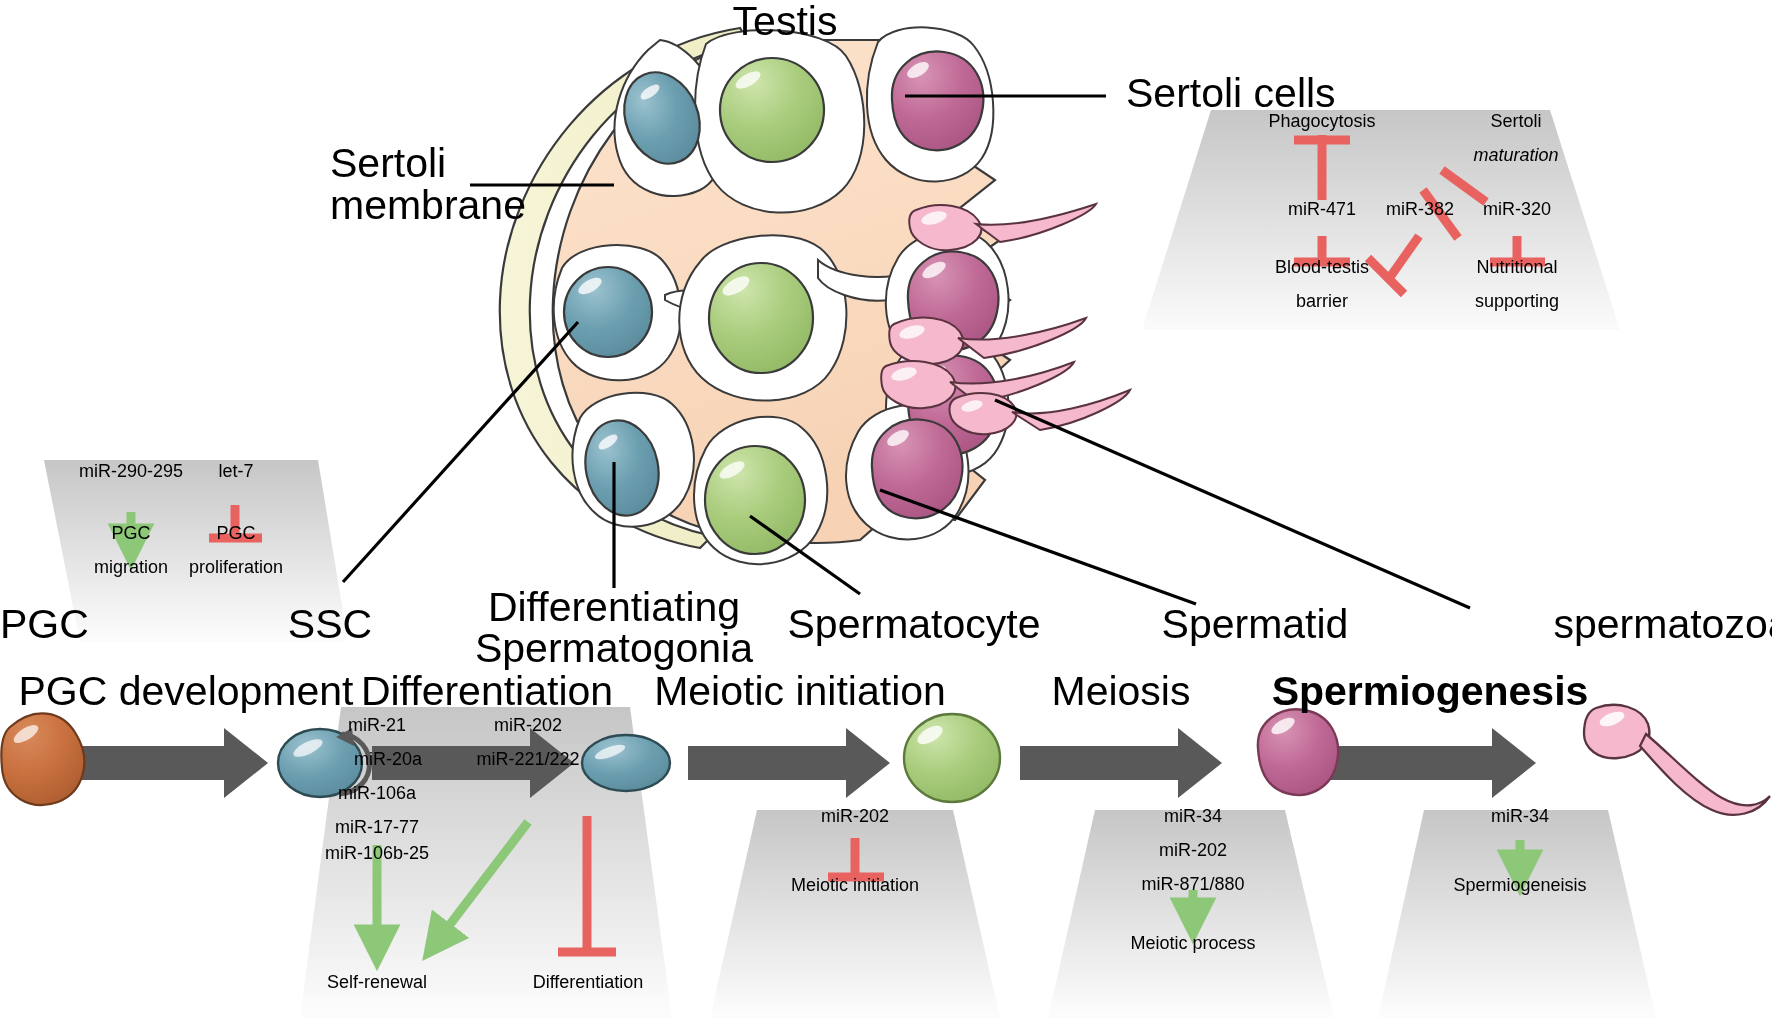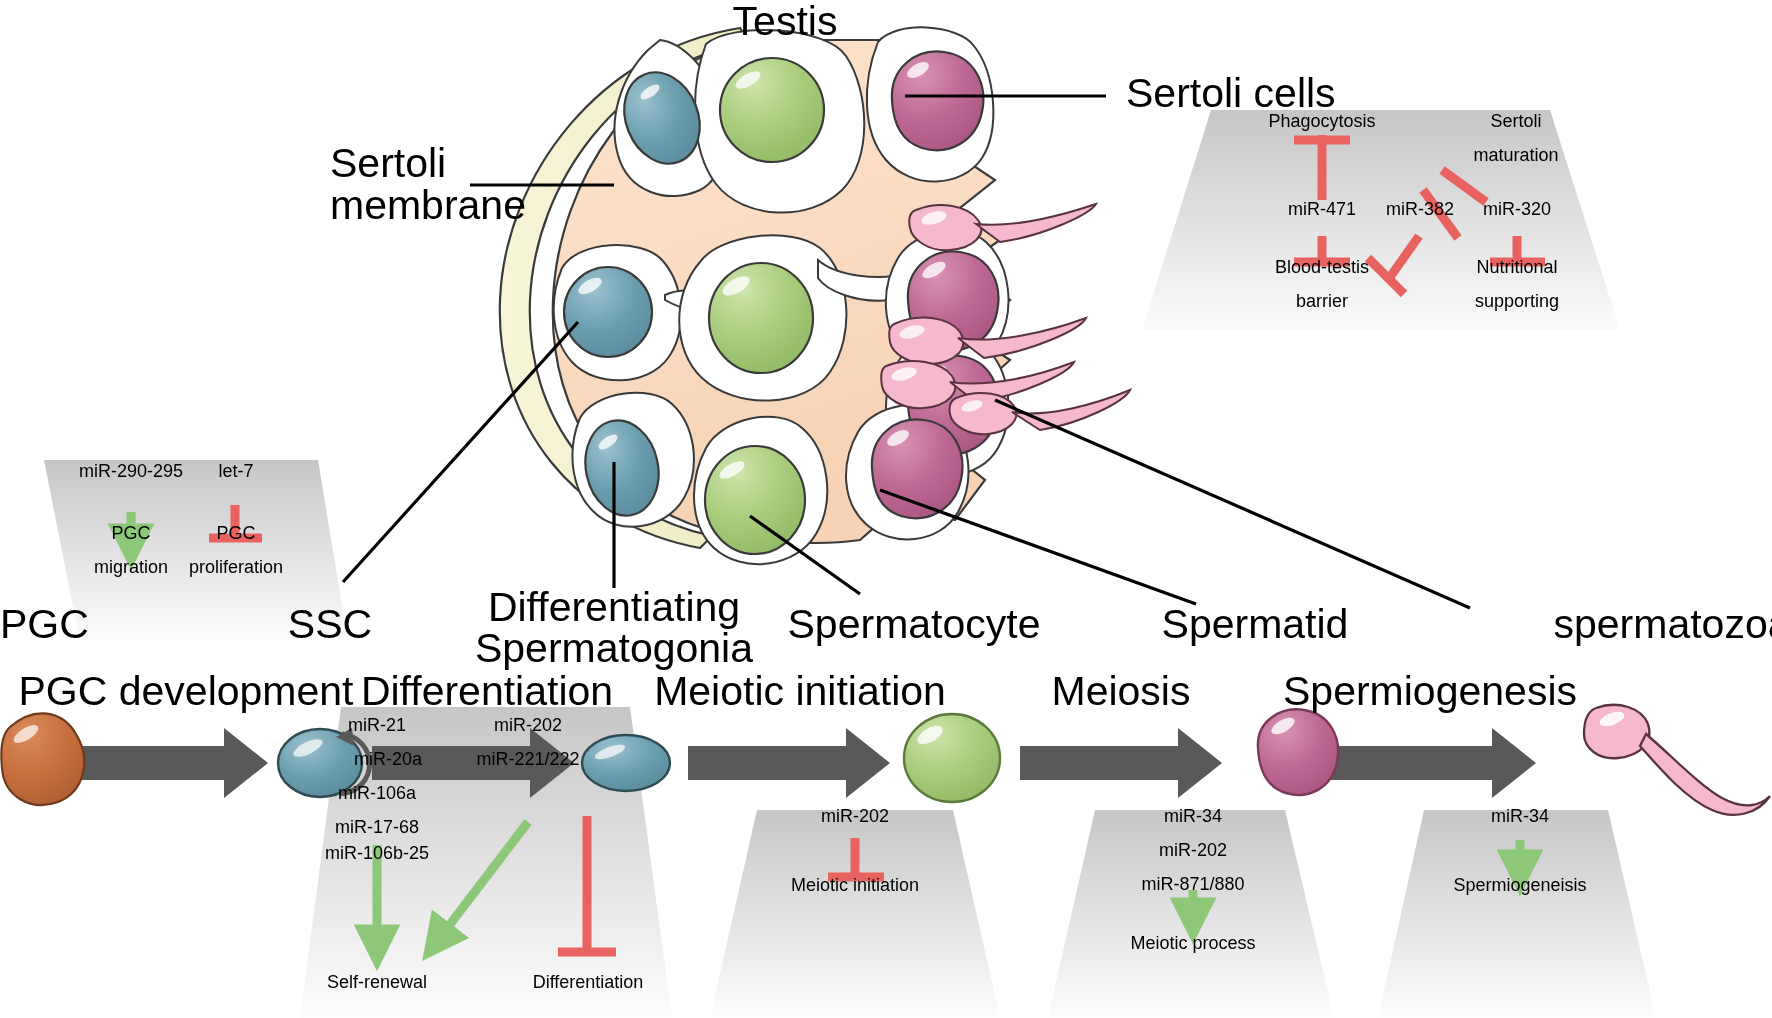--- a/index.html
+++ b/index.html
@@ -265,21 +265,21 @@
   </svg>
 
   <div class="lbl big center" style="left:785px;top:0px;">Testis</div>
 
   <div class="lbl big" style="left:330px;top:142px;">Sertoli</div>
   <div class="lbl big" style="left:330px;top:184px;">membrane</div>
 
   <div class="lbl big" style="left:1126px;top:72px;">Sertoli cells</div>
   <div class="lbl panel-txt center" style="left:1322px;top:112px;">Phagocytosis</div>
   <div class="lbl panel-txt center" style="left:1516px;top:112px;">Sertoli</div>
-  <div class="lbl panel-txt center" style="left:1516px;top:146px;">maturation</div>
+  <div class="lbl panel-txt center" style="left:1516px;top:146px;font-style:italic;">maturation</div>
   <div class="lbl panel-txt center" style="left:1322px;top:200px;">miR-471</div>
   <div class="lbl panel-txt center" style="left:1420px;top:200px;">miR-382</div>
   <div class="lbl panel-txt center" style="left:1517px;top:200px;">miR-320</div>
   <div class="lbl panel-txt center" style="left:1322px;top:258px;">Blood-testis</div>
   <div class="lbl panel-txt center" style="left:1322px;top:292px;">barrier</div>
   <div class="lbl panel-txt center" style="left:1517px;top:258px;">Nutritional</div>
   <div class="lbl panel-txt center" style="left:1517px;top:292px;">supporting</div>
 
   <div class="lbl panel-txt center" style="left:131px;top:462px;">miR-290-295</div>
   <div class="lbl panel-txt center" style="left:236px;top:462px;">let-7</div>
@@ -293,26 +293,26 @@
   <div class="lbl big center" style="left:614px;top:586px;">Differentiating</div>
   <div class="lbl big center" style="left:614px;top:627px;">Spermatogonia</div>
   <div class="lbl big center" style="left:914px;top:603px;">Spermatocyte</div>
   <div class="lbl big center" style="left:1207px;top:603px;margin-left:48px;">Spermatid</div>
   <div class="lbl big center" style="left:1672px;top:603px;">spermatozoa</div>
 
   <div class="lbl big center" style="left:186px;top:670px;">PGC development</div>
   <div class="lbl big center" style="left:487px;top:670px;">Differentiation</div>
   <div class="lbl big center" style="left:800px;top:670px;">Meiotic initiation</div>
   <div class="lbl big center" style="left:1121px;top:670px;">Meiosis</div>
-  <div class="lbl big center" style="left:1430px;top:670px;">Spermiogenesis</div>
+  <div class="lbl big center" style="left:1430px;top:670px;font-weight:bold;">Spermiogenesis</div>
 
   <div class="lbl panel-txt center" style="left:377px;top:716px;">miR-21</div>
   <div class="lbl panel-txt center" style="left:355px;top:750px;margin-left:33px;">miR-20a</div>
   <div class="lbl panel-txt center" style="left:377px;top:784px;">miR-106a</div>
-  <div class="lbl panel-txt center" style="left:377px;top:818px;">miR-17-68</div>
+  <div class="lbl panel-txt center" style="left:377px;top:818px;">miR-17-77</div>
   <div class="lbl panel-txt center" style="left:377px;top:844px;">miR-106b-25</div>
   <div class="lbl panel-txt center" style="left:528px;top:716px;">miR-202</div>
   <div class="lbl panel-txt center" style="left:528px;top:750px;">miR-221/222</div>
   <div class="lbl panel-txt center" style="left:377px;top:973px;">Self-renewal</div>
   <div class="lbl panel-txt center" style="left:588px;top:973px;">Differentiation</div>
 
   <div class="lbl panel-txt center" style="left:855px;top:807px;">miR-202</div>
   <div class="lbl panel-txt center" style="left:855px;top:876px;">Meiotic initiation</div>
 
   <div class="lbl panel-txt center" style="left:1193px;top:807px;">miR-34</div>

